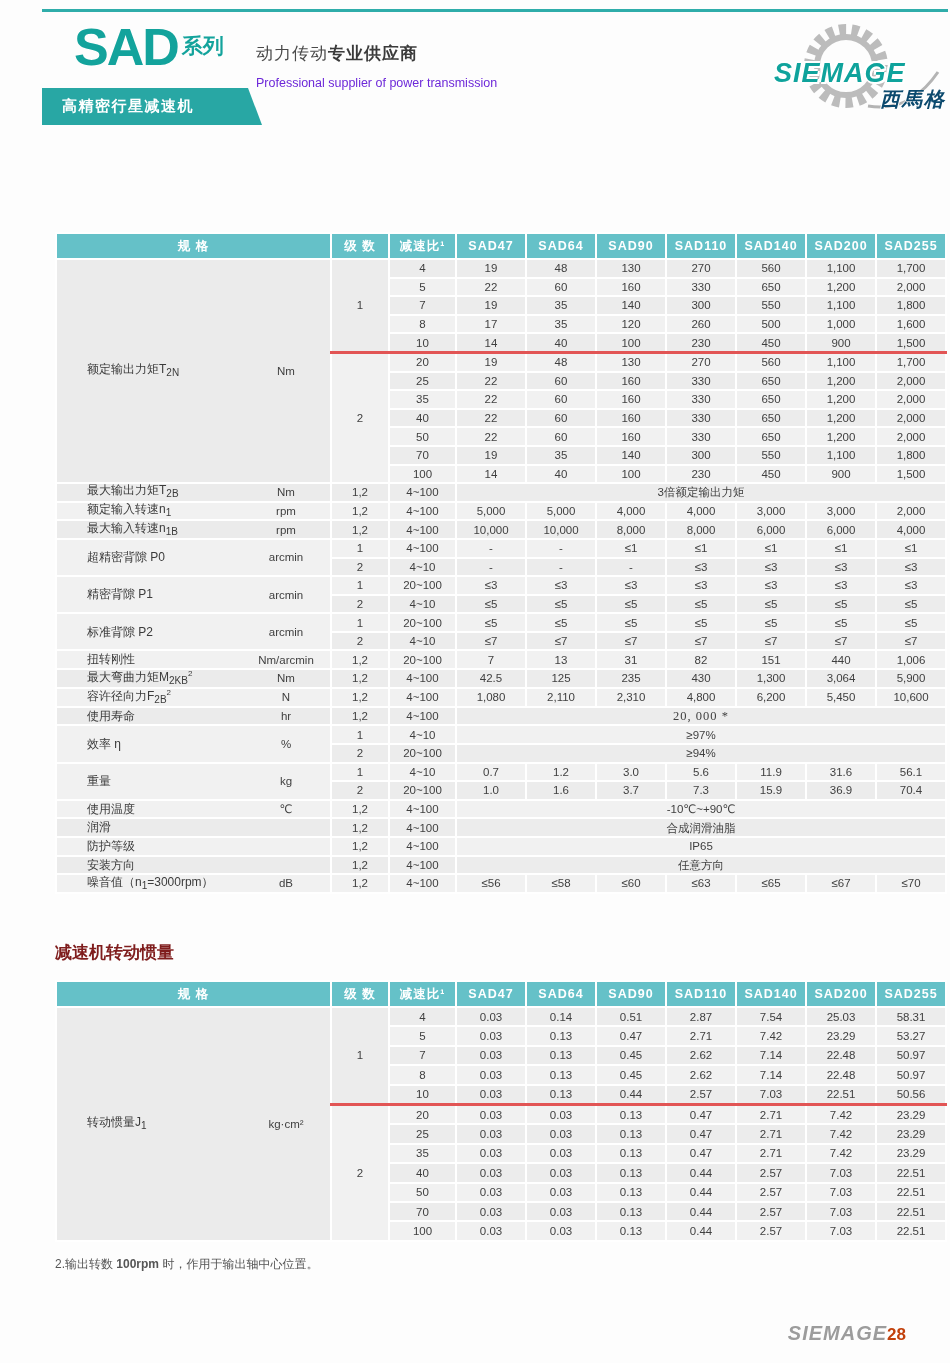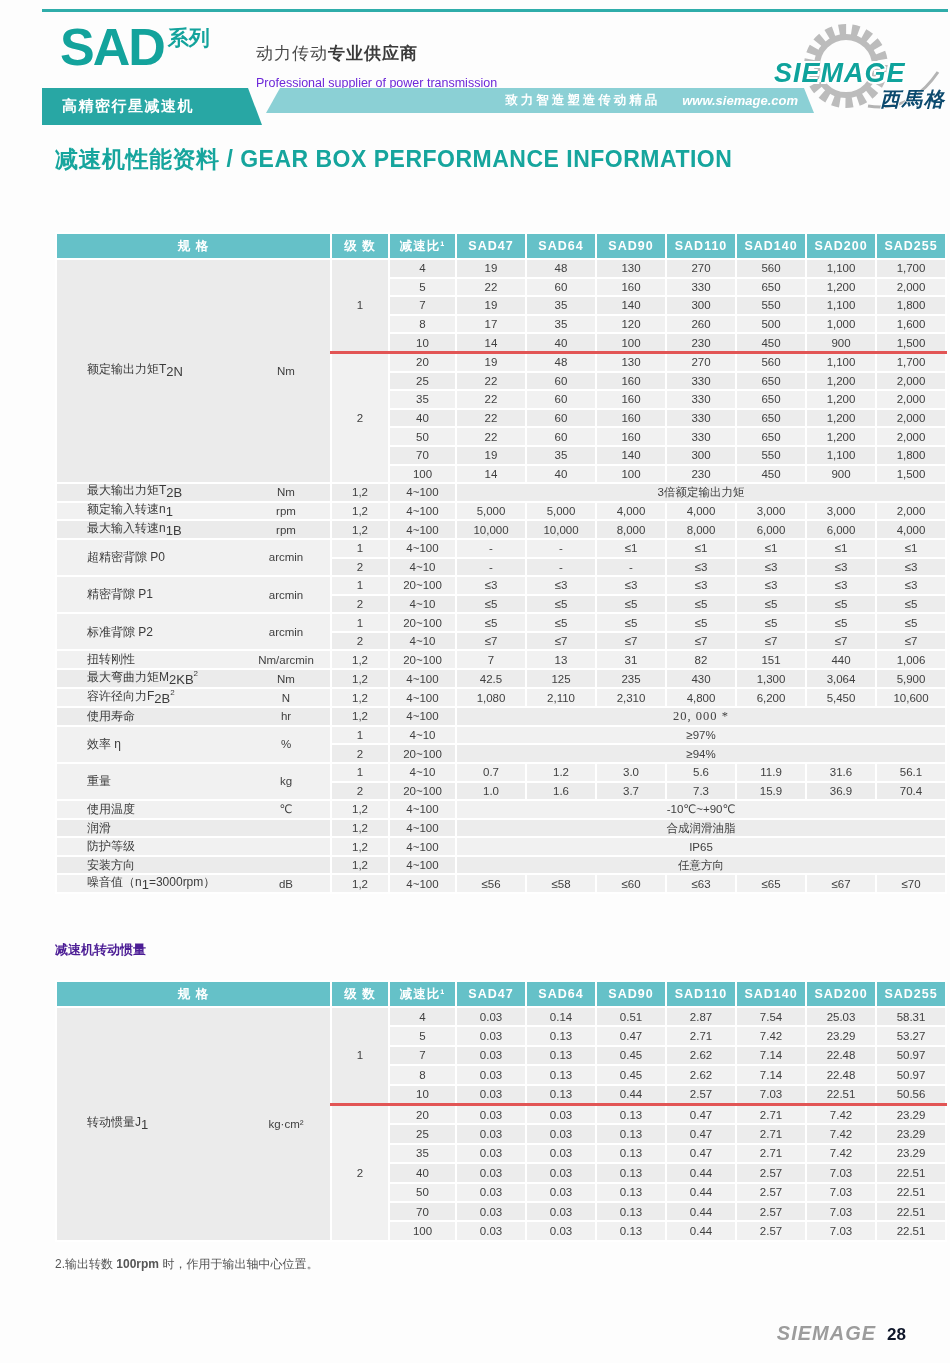--- a/index.html
+++ b/index.html
@@ -1,20 +1,20 @@
 <!DOCTYPE html>
 <html><head>
 <meta charset="utf-8">
 <style>
   html,body{margin:0;padding:0;background:#fff;}
   .page{position:relative;width:950px;height:1363px;background:#fdfdfd;overflow:hidden;
         font-family:"Liberation Sans","DejaVu Sans",sans-serif;color:#3c3c3c;}
   
   .top-rule{position:absolute;left:42px;top:9px;width:906px;height:3px;background:#2fadaa;}
-  .brand{position:absolute;left:60px;top:24px;display:flex;align-items:flex-start;}
+  .brand{position:absolute;left:74px;top:24px;display:flex;align-items:center;}
   .brand-sad{font-size:52px;font-weight:900;color:#13a39c;letter-spacing:-2px;line-height:0.9;}
   .brand-suffix{font-size:21px;font-weight:700;color:#13a39c;margin-left:4px;margin-bottom:2px;}
   .tagline{position:absolute;left:256px;top:42px;}
   .tagline-cn{font-size:17px;color:#4a4a4a;letter-spacing:1px;}
   .tagline-cn b{color:#3a3a3a;text-align:center;}
   .tagline-en{font-size:12.5px;color:#6d28d9;margin-top:11px;text-align:center;}
   .banner-dark{position:absolute;left:42px;top:88px;width:220px;height:37px;background:#28a7a4;
     clip-path:polygon(0 0,calc(100% - 14px) 0,100% 100%,0 100%);
     display:flex;align-items:center;}
   .banner-dark span{color:#fff;font-weight:700;font-size:15px;letter-spacing:1.5px;padding-left:20px;}
@@ -27,46 +27,46 @@
   .logo svg{position:absolute;left:0;top:0;}
   .logo-text{position:absolute;left:2px;top:38px;font-size:27px;font-weight:900;font-style:italic;
     color:#0fa39c;letter-spacing:1px;
     text-shadow:2px 0 0 #fff,-2px 0 0 #fff,0 2px 0 #fff,0 -2px 0 #fff,2px 2px 0 #fff,-2px -2px 0 #fff;}
   .logo-cn{position:absolute;right:4px;top:66px;font-size:20px;font-weight:700;font-style:italic;
     color:#0c4a6e;font-family:"Liberation Serif","DejaVu Serif",serif;letter-spacing:2px;
     text-shadow:1px 0 0 #fff,-1px 0 0 #fff;}
   
   .page-title{position:absolute;left:55px;top:144px;margin:0;font-size:23px;font-weight:800;
     color:#16a59d;letter-spacing:0.5px;}
-  .section2-title{position:absolute;left:55px;top:941px;margin:0;font-size:13px;font-weight:700;color:#4c1d95;}
+  .section2-title{position:absolute;left:55px;top:941px;margin:0;font-size:17px;font-weight:700;color:#7f1d1d;}
   
   table.dtable{position:absolute;left:55px;border-collapse:collapse;table-layout:fixed;width:890px;
     font-size:11.5px;color:#3f3f3f;}
   .t1{top:232px;}
   .t2{top:980px;}
   .dtable th{background:#65c1c8;color:#fff;font-weight:700;font-size:12.5px;height:24px;
     border:2px solid #fff;padding:0;letter-spacing:1px;}
   .dtable td{border:2px solid #fff;text-align:center;background:#ececec;padding:0;line-height:1.05;}
   .t1 td{height:16.6px;}
   .t2 td{height:17.4px;}
   .dtable tr:nth-child(even) td{background:#f1f1f1;}
   .dtable td.speccell{background:#ebebeb;}
   .specwrap{display:flex;align-items:center;height:100%;}
   .spec-label{flex:1;text-align:left;padding-left:30px;font-size:12px;color:#3b3b3b;}
   .spec-unit{width:88px;text-align:center;font-size:11.5px;}
-  sub{font-size:13px;} sup{font-size:8px;}
+  sub{font-size:10px;} sup{font-size:8px;}
   td.redline{border-top:3px solid #e25555 !important;}
   td.serif{font-family:"Liberation Serif","DejaVu Serif",serif;font-size:12.5px;letter-spacing:1px;}
   
   .footnotes{position:absolute;left:55px;top:1256px;width:890px;display:flex;
     justify-content:space-between;align-items:flex-start;font-size:12px;color:#555;}
   .fn-left div{margin-bottom:5px;}
   .footer{position:absolute;right:44px;top:1322px;display:flex;align-items:baseline;}
   .f-logo{font-size:20px;font-weight:900;font-style:italic;color:#9c9c9c;letter-spacing:1px;}
-  .f-page{font-size:17px;font-weight:800;color:#0f172a;margin-left:11px;}
+  .f-page{font-size:17px;font-weight:800;color:#c2410c;margin-left:0;}
 </style>
 </head>
 <body>
 
 <div class="page">
   <div class="top-rule"></div>
 
   <div class="brand">
     <span class="brand-sad">SAD</span>
     <span class="brand-suffix">系列</span>
@@ -83,26 +83,21 @@
       <circle cx="74" cy="46" r="29" fill="none" stroke="#bcbcbc" stroke-width="6"></circle>
       <path d="M 96 86 Q 138 93 166 52" stroke="#b4b4b4" stroke-width="3" fill="none"></path>
     </svg>
     <div class="logo-text">SIEMAGE</div>
     <div class="logo-cn">西馬格</div>
   </div>
 
   <div class="banner-dark">
     <span>高精密行星减速机</span>
   </div>
-  <div class="banner-light">
-    <span class="slogan">致力智造塑造传动精品</span>
-    <span class="url">www.siemage.com</span>
-  </div>
-
-  <h1 class="page-title">减速机性能资料 / GEAR BOX PERFORMANCE INFORMATION</h1>
+
 
   <table class="dtable t1">
     <colgroup>
       <col style="width:185px">
         <col style="width:90px">
         <col style="width:58px">
         <col style="width:67px">
       <col style="width:70px">
         <col style="width:70px">
         <col style="width:70px">

